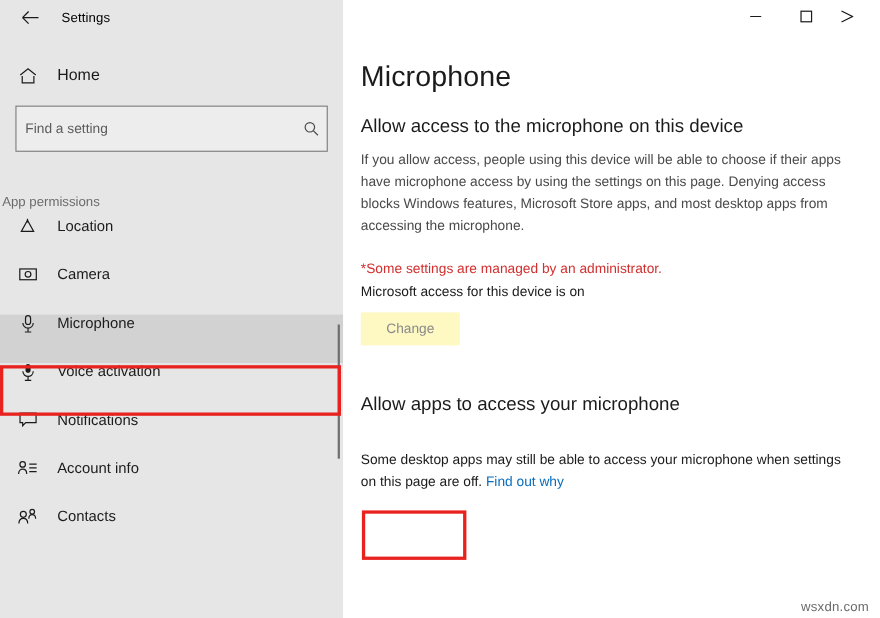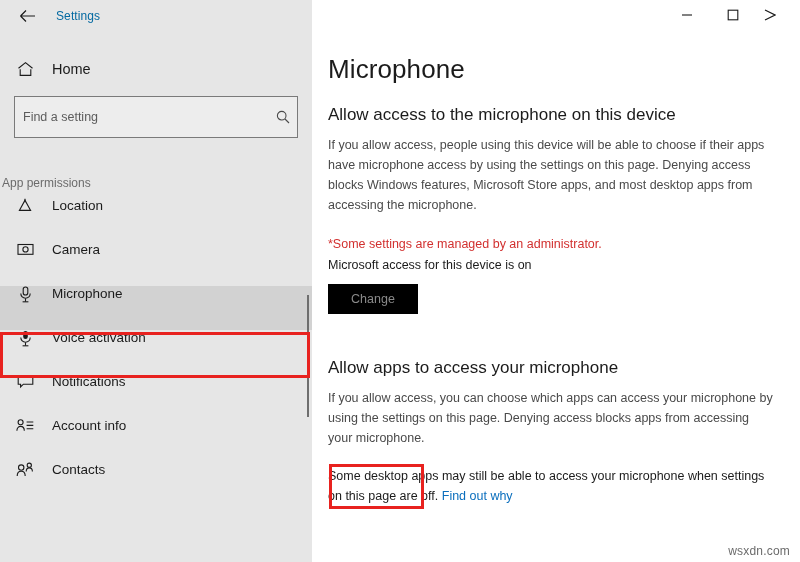--- a/index.html
+++ b/index.html
@@ -40,21 +40,21 @@
     width: 34px;
     height: 26px;
     display: flex;
     align-items: center;
     justify-content: center;
     color: #1b1b1b;
   }
   .back-btn svg { display: block; }
   .app-title {
     font-size: 12px;
-    color: #0369a1;
+    color: #000000;
     margin-left: 12px;
     letter-spacing: .1px;
   }
 
   .home-row {
     display: flex;
     align-items: center;
     height: 38px;
     margin-top: 18px;
     padding-left: 14px;
@@ -225,21 +225,21 @@
   }
   .status-text {
     font-size: 12.5px;
     color: #1b1b1b;
     margin: 7px 0 0 0;
   }
   .change-btn {
     margin-top: 12px;
     width: 90px;
     height: 30px;
-    background: #000000;
+    background: #fef9c3;
     border: 0;
     color: #8a8a8a;
     font-size: 12.5px;
     font-family: "Liberation Sans", sans-serif;
     display: flex;
     align-items: center;
     justify-content: center;
   }
 
   .h2-second { margin-top: 44px; }
@@ -270,21 +270,21 @@
   .toggle-label {
     font-size: 13px;
     color: #1b1b1b;
     margin-left: 18px;
   }
 
   .footnote {
     font-size: 12.5px;
     line-height: 20px;
     color: #1b1b1b;
-    margin: 18px 0 0 0;
+    margin: 30px 0 0 0;
     max-width: 452px;
   }
   .footnote a {
     color: #0a6ebd;
     text-decoration: none;
   }
 
   .watermark {
     position: absolute;
     right: 10px;
@@ -442,21 +442,20 @@
 
       <h2 class="h2">Allow access to the microphone on this device</h2>
       <p class="body-text">If you allow access, people using this device will be able to choose if their apps have microphone access by using the settings on this page. Denying access blocks Windows features, Microsoft Store apps, and most desktop apps from accessing the microphone.</p>
 
       <p class="admin-note">*Some settings are managed by an administrator.</p>
       <p class="status-text">Microsoft access for this device is on</p>
 
       <button class="change-btn" disabled="">Change</button>
 
       <h2 class="h2 h2-second">Allow apps to access your microphone</h2>
-      <p class="body-text">If you allow access, you can choose which apps can access your microphone by using the settings on this page. Denying access blocks apps from accessing your microphone.</p>
 
 
       <p class="footnote"><span>Some desktop apps may still be able to access your microphone when settings on this page are off. </span><a href="#">Find out why</a></p>
 
     </div>
 
     <div class="watermark">wsxdn.com</div>
   </div>
 
   <div class="redbox" id="redbox-mic"></div>

